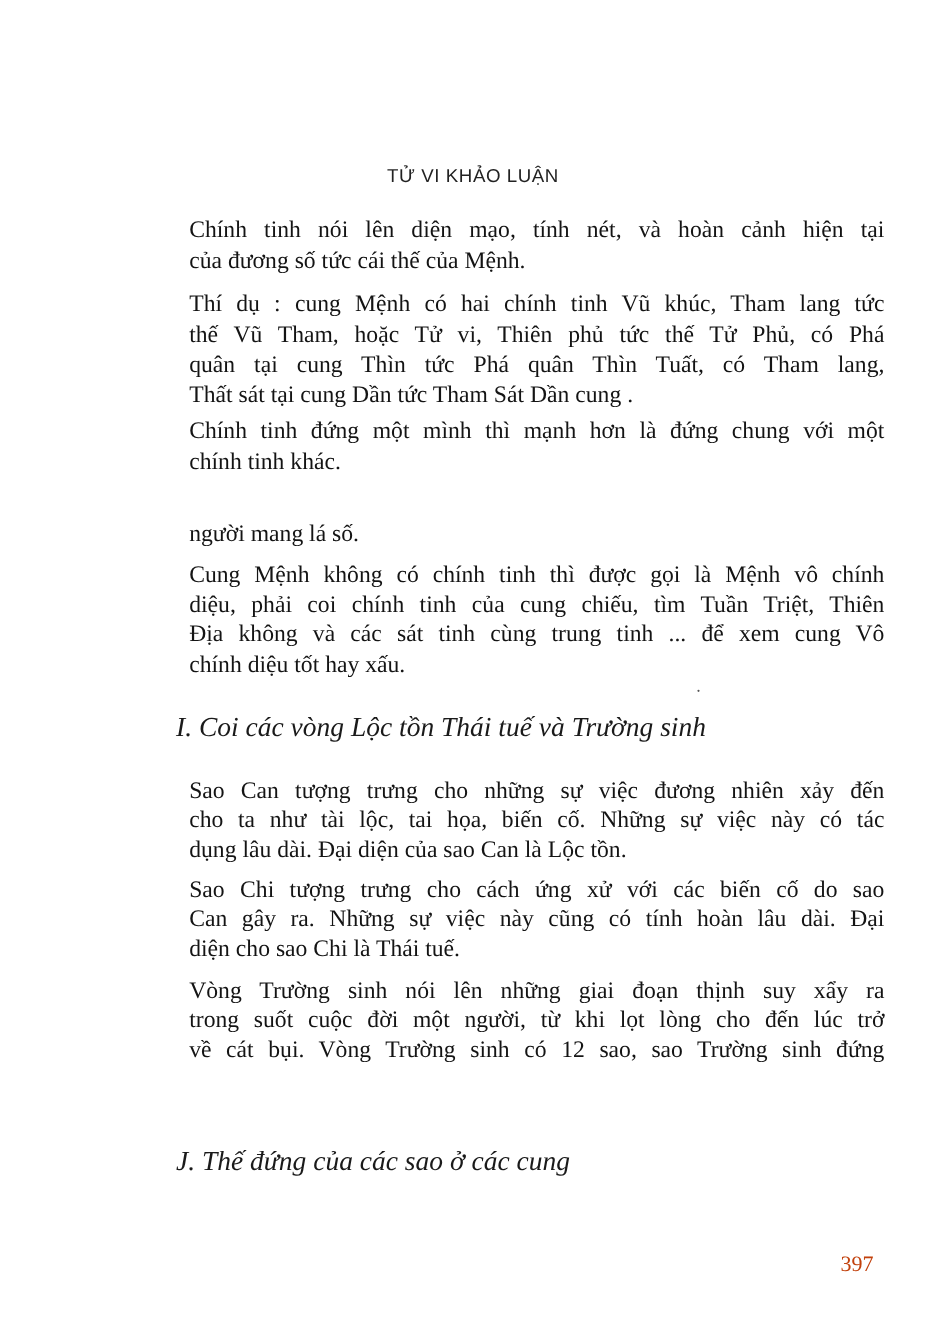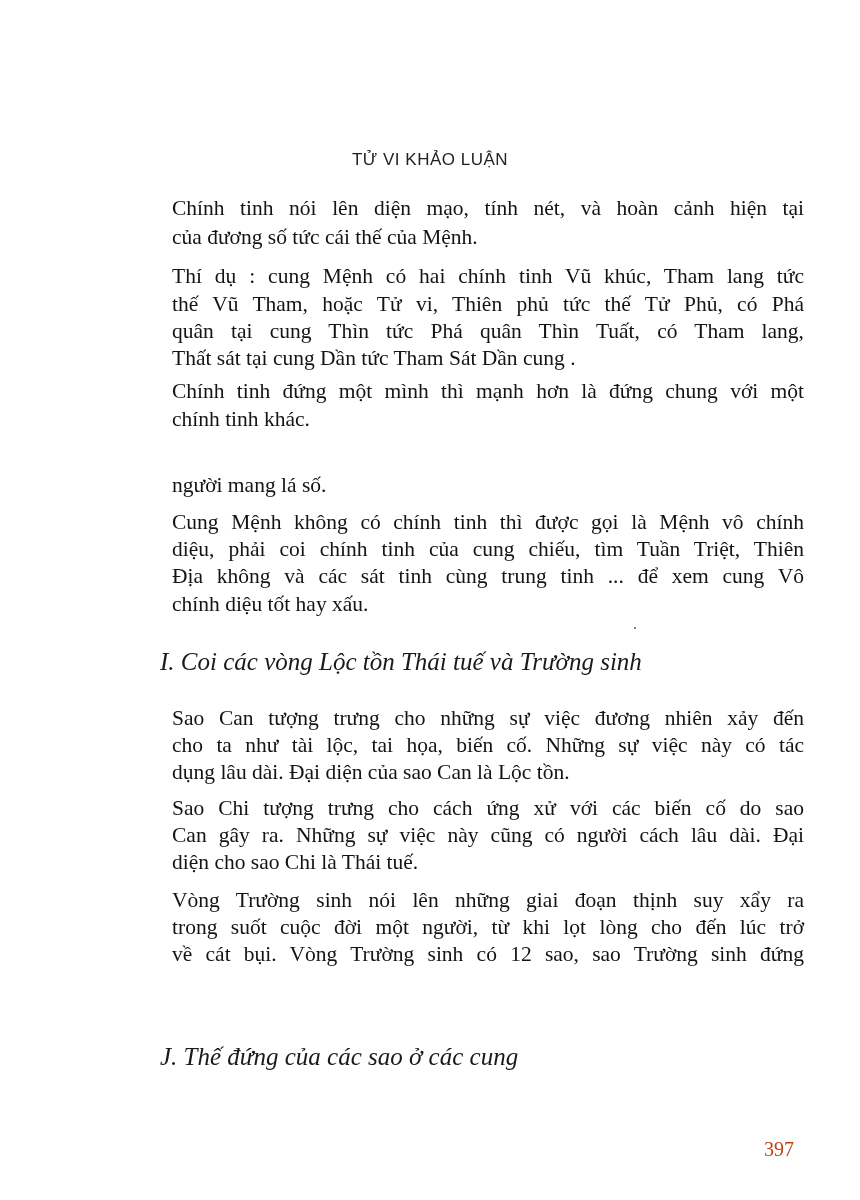--- a/index.html
+++ b/index.html
@@ -58,21 +58,21 @@
 
   <div class="speck" style="left:634px; top:627px"></div>
 
   <div class="heading" style="top:648px">I. Coi các vòng Lộc tồn Thái tuế và Trường sinh</div>
 
   <div class="line" style="top:732px">cho ta như tài lộc, tai họa, biến cố. Những sự việc này có tác</div>
   <div class="line" style="top:705px">Sao Can tượng trưng cho  những sự việc đương nhiên xảy đến</div>
   <div class="line last" style="top:759px">dụng lâu dài. Đại diện của sao Can là Lộc tồn.</div>
 
   <div class="line" style="top:795px">Sao Chi tượng trưng cho cách ứng xử với các biến cố do sao</div>
-  <div class="line" style="top:822px">Can gây ra. Những  sự việc này cũng có người cách lâu dài. Đại</div>
+  <div class="line" style="top:822px">Can gây ra. Những  sự việc này cũng có tính hoàn lâu dài. Đại</div>
   <div class="line last" style="top:849px">diện cho sao Chi là Thái tuế.</div>
 
   <div class="line" style="top:887px">Vòng Trường sinh nói lên những giai đoạn thịnh suy xẩy ra</div>
   <div class="line" style="top:914px">trong suốt cuộc đời một người, từ khi lọt lòng cho đến lúc trở</div>
   <div class="line" style="top:941px">về cát bụi. Vòng Trường sinh có 12 sao, sao Trường sinh đứng</div>
 
   <div class="heading" style="top:1043px">J.  Thế đứng của các sao ở các cung</div>
 
   <div class="page-number">397</div>
 </div>

